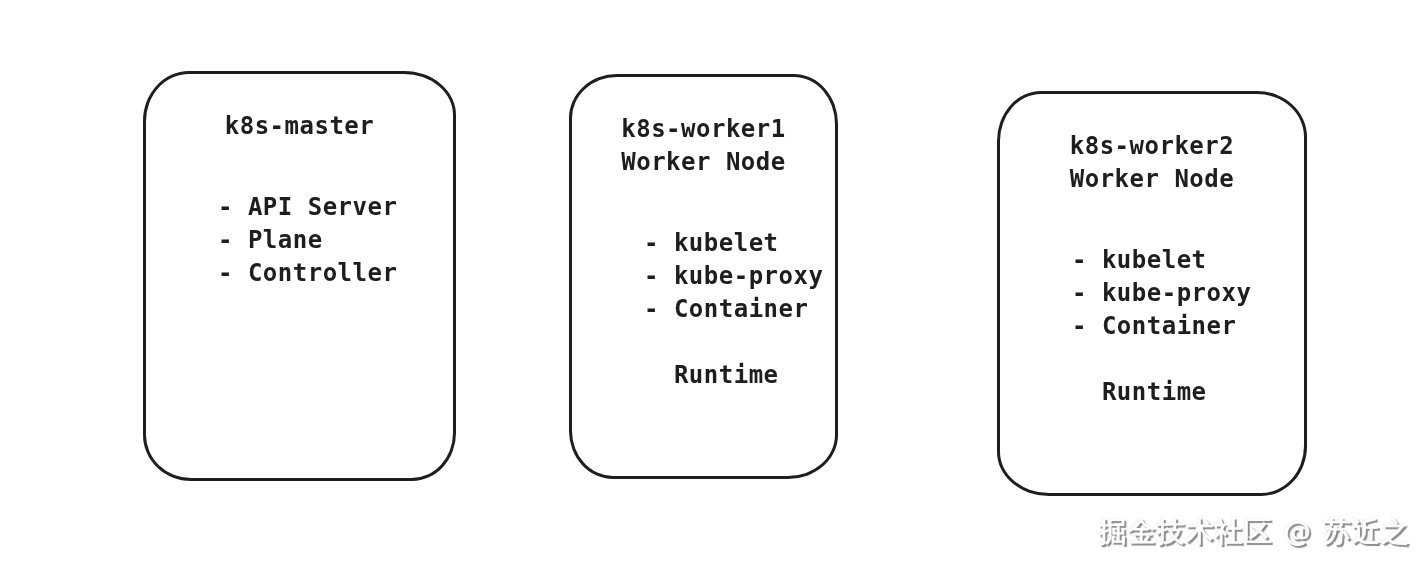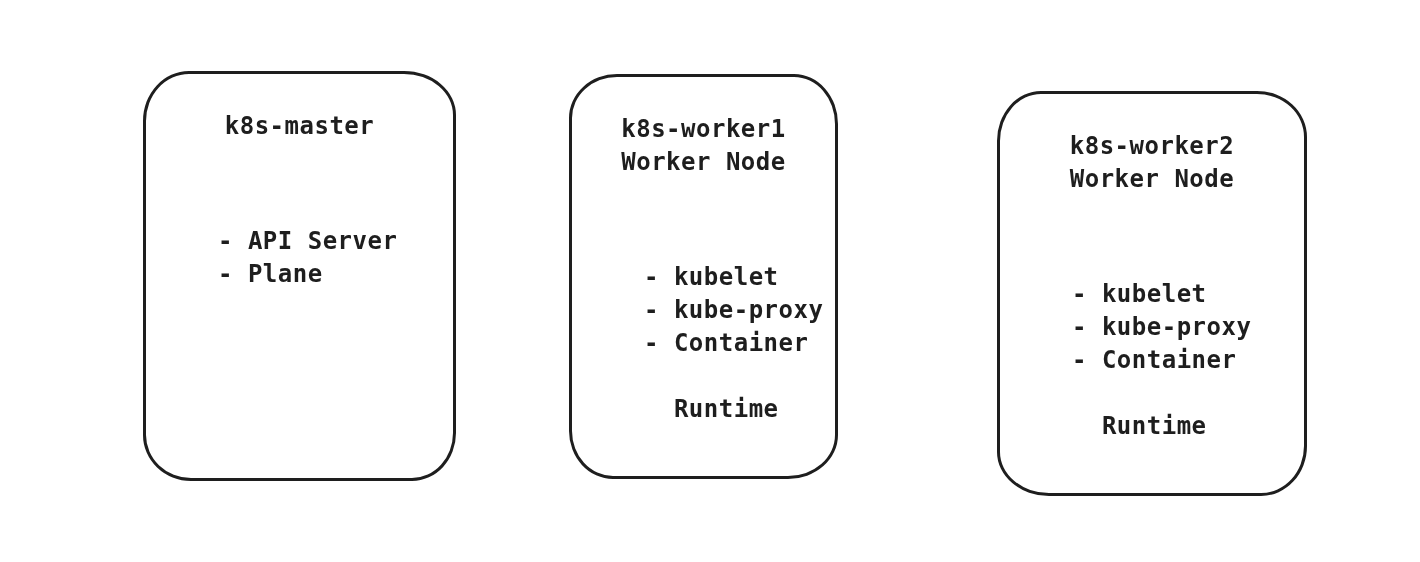--- a/index.html
+++ b/index.html
@@ -44,21 +44,21 @@
   .node-title {
     margin-top: 36px;
     text-align: center;
     font-size: 24px;
     font-weight: bold;
     line-height: 33px;
     letter-spacing: 0.5px;
     color: var(--ink);
   }
   .node-components {
-    margin-top: 82px;
+    margin-top: 48px;
     margin-left: 72px;
     font-size: 24px;
     font-weight: bold;
     line-height: 33px;
     letter-spacing: 0.5px;
     color: var(--ink);
   }
   .component-line {
     min-height: 33px;
     white-space: pre;
@@ -80,20 +80,21 @@
 
 <div class="diagram-canvas">
 
   <div class="node-card card-0">
     <div class="node-title">
       <div>k8s-master</div>
     </div>
     <div class="node-components">
       <div class="component-line">- API Server</div>
       <div class="component-line">- Plane</div>
+      <div class="component-line">- Controller</div>
     </div>
   </div>
 
   <div class="node-card card-1">
     <div class="node-title">
       <div>k8s-worker1</div>
       <div>Worker Node</div>
     </div>
     <div class="node-components">
       <div class="component-line">- kubelet</div>
@@ -111,14 +112,15 @@
     </div>
     <div class="node-components">
       <div class="component-line">- kubelet</div>
       <div class="component-line">- kube-proxy</div>
       <div class="component-line">- Container</div>
       <div class="component-line"></div>
       <div class="component-line">  Runtime</div>
     </div>
   </div>
 
+  <div class="watermark">掘金技术社区 @ 苏近之</div>
 
 </div>
 
 </body></html>

